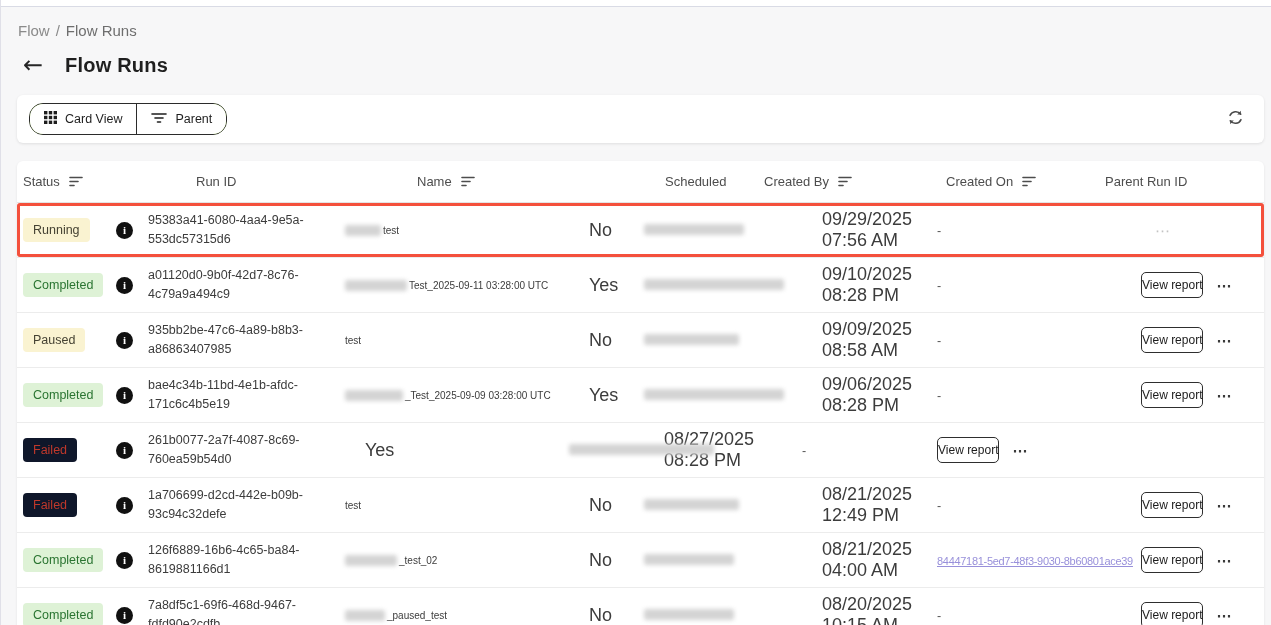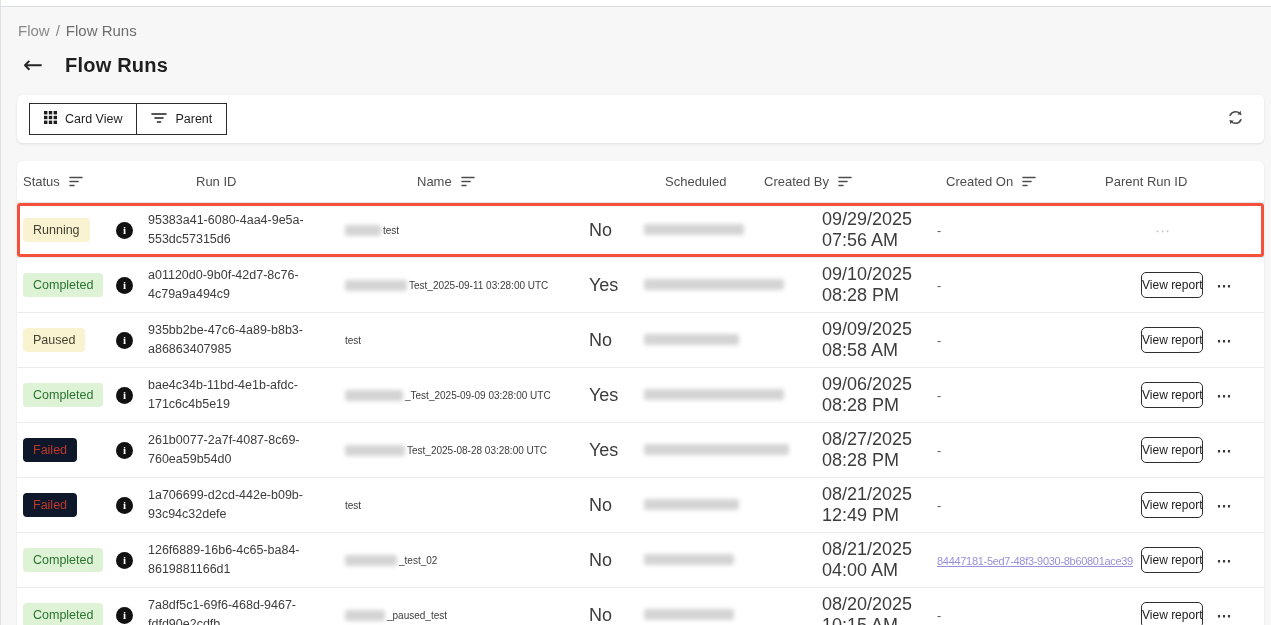--- a/index.html
+++ b/index.html
@@ -18,21 +18,21 @@
   .title-row { display:flex; align-items:center; gap:22px; padding:14px 0 0 22px; }
   .back-arrow { font-size:24px; color:#262626; line-height:1; cursor:pointer; font-family:"DejaVu Sans",sans-serif; }
   .page-title { font-size:20px; font-weight:700; color:#1f1f1f; letter-spacing:.2px; }
 
   .toolbar-card {
     margin:18px 8px 0 16px; width:1247px; height:48px; background:#fff;
     border-radius:6px; box-shadow:0 1px 3px rgba(0,0,0,.10);
     display:flex; align-items:center; padding:0 16px 0 12px;
   }
   .btn-group {
-    display:flex; border:1.5px solid #2b2b2b; border-radius:0; overflow:hidden; background:#bef264;
+    display:flex; border:1.5px solid #2b2b2b; border-radius:14px; overflow:hidden; background:#bef264;
   }
   .tb-btn {
     display:flex; align-items:center; gap:8px; padding:7px 14px; font-size:12.5px; color:#1e1e1e;
     background:#fff; border:none; cursor:pointer; font-family:inherit;
   }
   .tb-btn:first-child { border-right:1.5px solid #2b2b2b; }
   .refresh-btn { margin-left:auto; background:none; border:none; cursor:pointer; padding:4px; }
 
   .table-card {
     margin:18px 8px 0 16px; width:1247px; background:#fff;
@@ -269,24 +269,20 @@
         <div class="cell"><span class="parent-dash">-</span></div>
         <div class="cell actions-cell">
           <button class="view-report-btn">View report</button>
           <button class="more-btn">⋯</button>
         </div>
       </div>
       <div class="trow grid-cols">
         <div class="cell cell-status"><span class="badge badge-danger">Failed</span></div>
         <div class="cell"><span class="info-icon">i</span></div>
         <div class="cell runid">261b0077-2a7f-4087-8c69-760ea59b54d0</div>
-        <div class="cell name-cell">
-          <span class="redact" style="width: 60px;"></span>
-          <span>Test_2025-08-28 03:28:00 UTC</span>
-        </div>
         <div class="cell sched-cell">Yes</div>
         <div class="cell"><span class="redact" style="width: 145px;"></span></div>
         <div class="cell date-cell">08/27/2025 08:28 PM</div>
         <div class="cell"><span class="parent-dash">-</span></div>
         <div class="cell actions-cell">
           <button class="view-report-btn">View report</button>
           <button class="more-btn">⋯</button>
         </div>
       </div>
       <div class="trow grid-cols">

